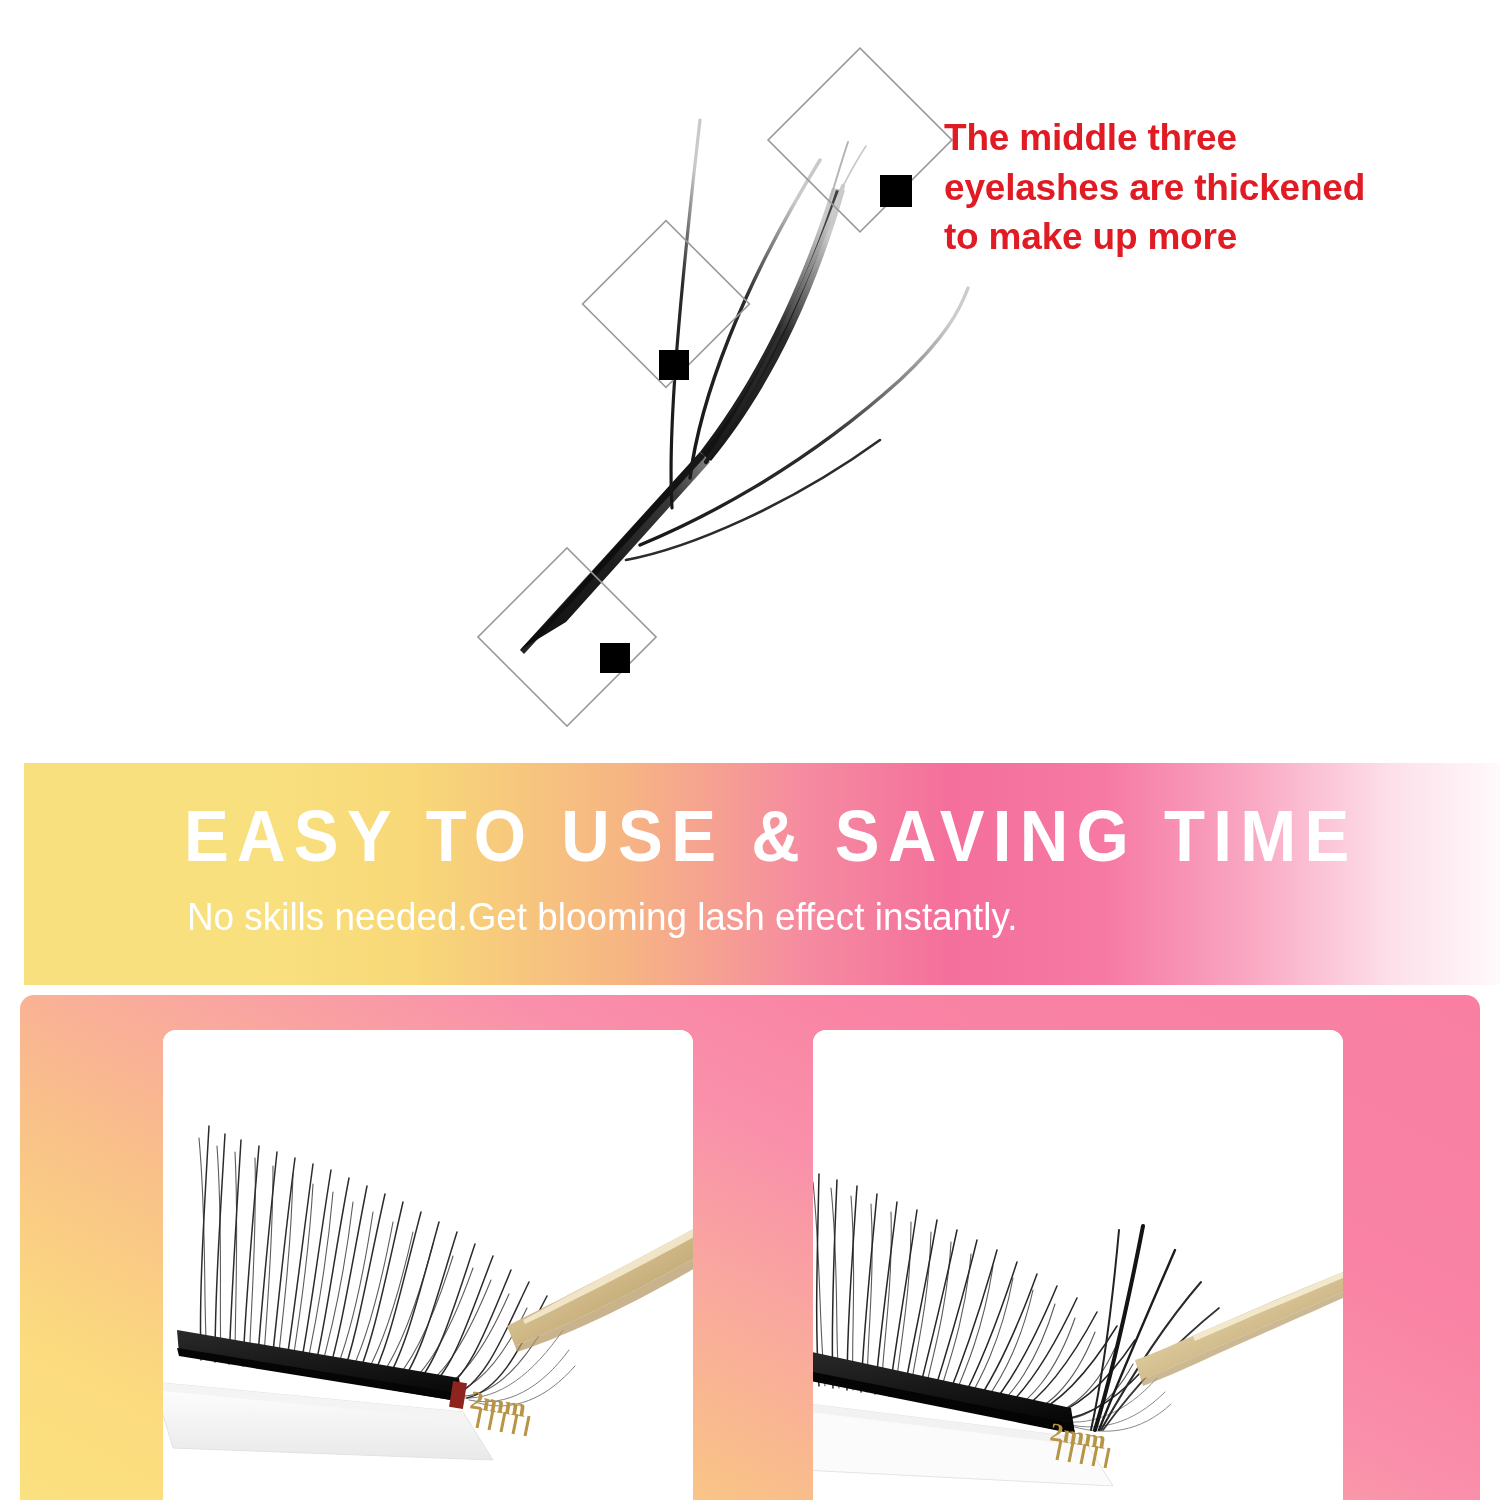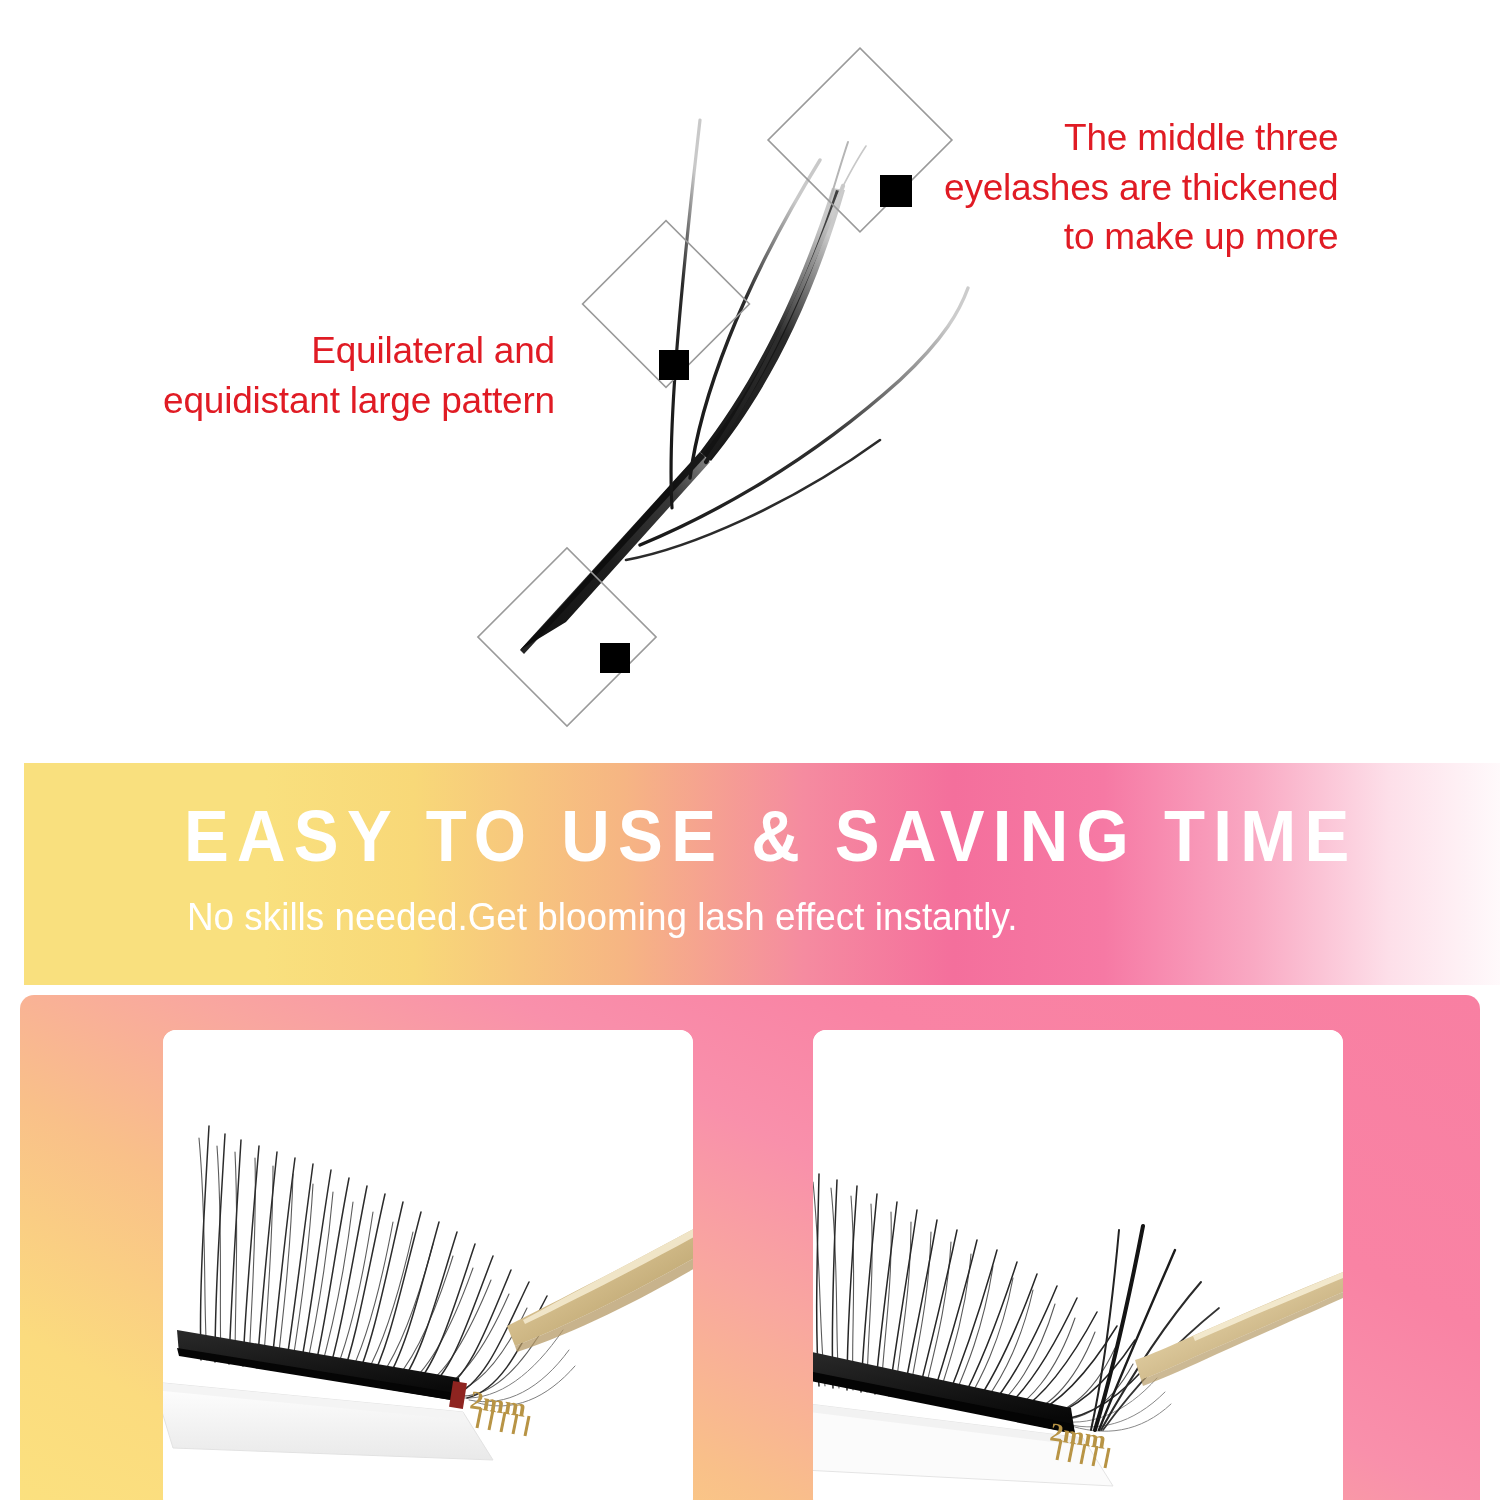--- a/index.html
+++ b/index.html
@@ -16,24 +16,23 @@
     position:absolute; left:0; top:0; width:1500px; height:763px;
     background:#ffffff;
   }
   #lash-diagram-svg { position:absolute; left:0; top:0; width:1500px; height:763px; }
 
   .callout-text {
     position:absolute;
     color:#e01b24;
     font-size:37px;
     line-height:1.34;
-    font-weight:400;
+    font-weight:700;
     letter-spacing:-0.2px;
     white-space:pre-line;
-    text-align:right;
   }
   #callout-middle-three { left:944px; top:113px; }
   #callout-equilateral  { left:163px; top:326px; }
   #callout-pick-up      { left:660px; top:606px; }
 
   
   #banner-section {
     position:absolute; left:0; top:763px; width:1500px; height:222px;
     background:linear-gradient(to right,
        #f9e07e 0%,
@@ -162,22 +161,20 @@
     <g>
       <rect x="504" y="574" width="126" height="126" fill="none" stroke="#9a9a9a" stroke-width="1.6" transform="rotate(45 567 637)"></rect>
       <rect x="600" y="643" width="30" height="30" fill="#000000"></rect>
     </g>
   </svg>
 
   <div class="callout-text" id="callout-middle-three">The middle three
 eyelashes are thickened
 to make up more</div>
 
-  <div class="callout-text" id="callout-equilateral">Equilateral and
-equidistant large pattern</div>
 
 </div>
 
 <div id="banner-section">
   <div id="banner-title">EASY TO USE &amp; SAVING TIME</div>
   <div id="banner-subtitle">No skills needed.Get blooming lash effect instantly.</div>
 </div>
 
 <div id="bottom-section">
 

